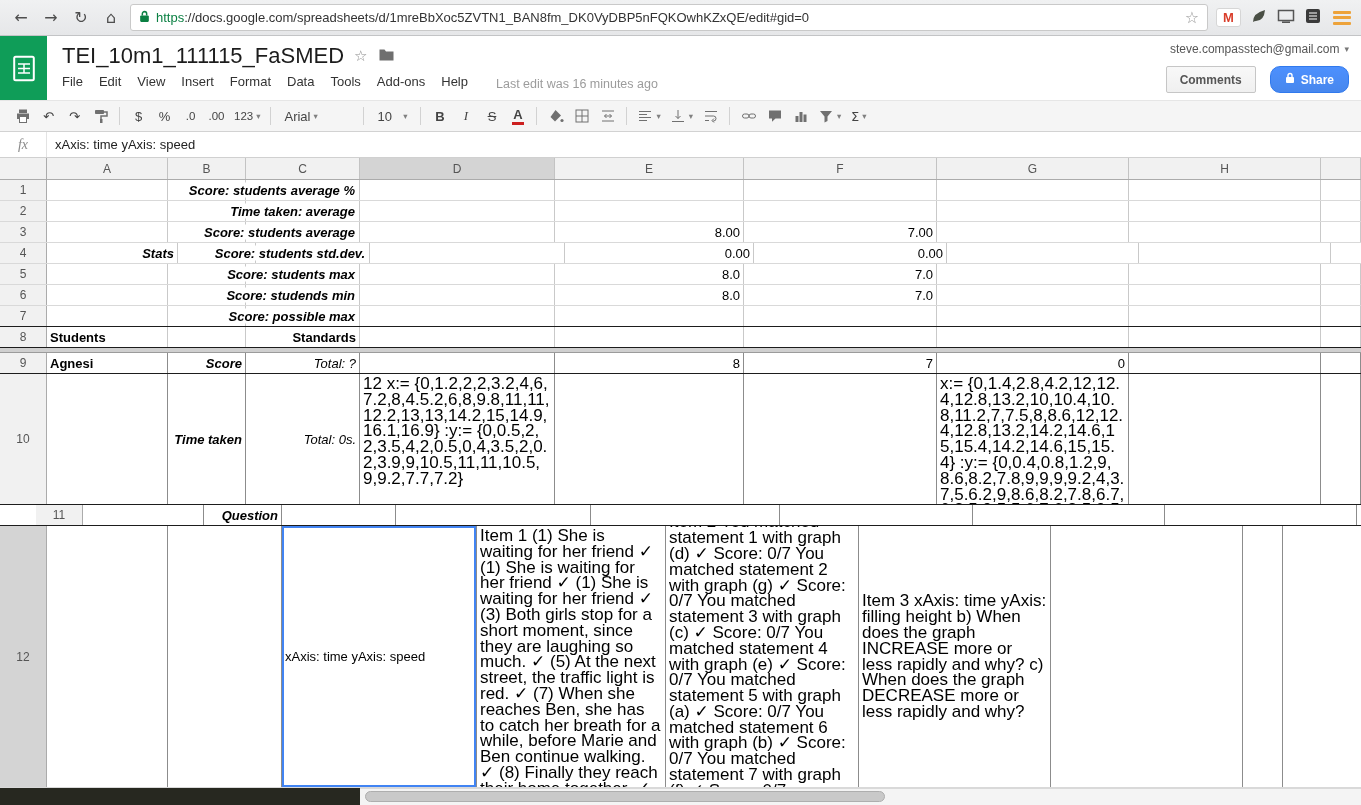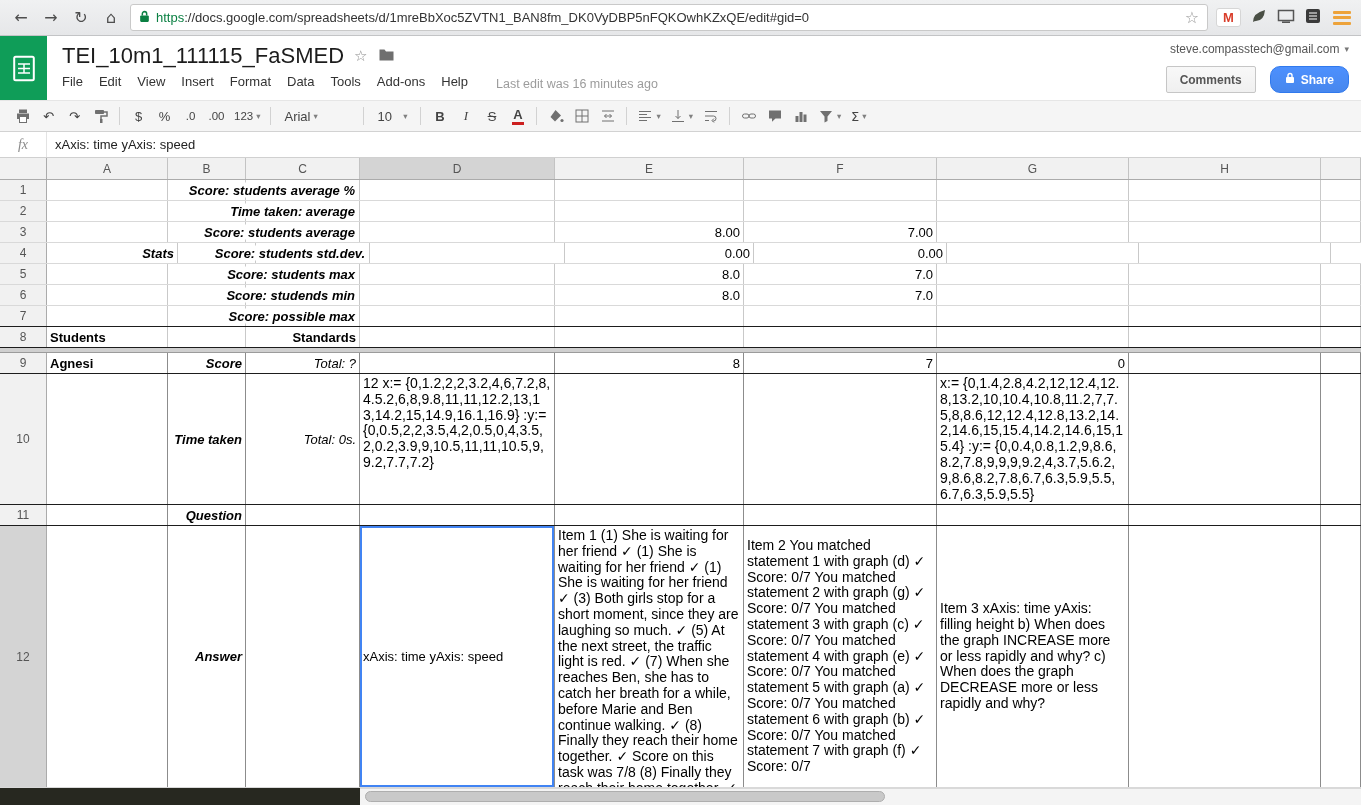--- a/index.html
+++ b/index.html
@@ -114,21 +114,21 @@
   .g-rowhdr.sel { background:#d4d4d4; }
   .g-cell {
     flex:none; border-right:1px solid #c9c9c9; padding:0 3px;
     font-size:13px; color:#000; display:flex; align-items:center;
     overflow:hidden; white-space:nowrap;
   }
   .g-row.dk .g-cell { border-right-color:#8c8c8c; }
   .g-cell.b { font-weight:bold; }
   .g-cell.i { font-style:italic; }
   .g-cell.r { justify-content:flex-end; text-align:right; }
-  .g-cell.sm { font-size:14px; }
+  .g-cell.sm { font-size:17px; }
   .g-cell.wrap { white-space:normal; line-height:15.8px; }
   .g-cell.wrap span { display:block; width:100%; }
   .g-cell.ba span { word-break:break-all; }
   .g-cell.top { align-items:flex-start; padding-top:2px; }
   .g-cell.ovl { overflow:visible; position:relative; }
   .g-cell.ovl span {
     position:absolute; right:3px; top:50%; transform:translateY(-50%);
     white-space:nowrap; background:#fff; padding:0 1px;
   }
   .g-cell.selected { box-shadow:inset 0 0 0 2px #4184f3; position:relative; z-index:2; }
@@ -543,40 +543,37 @@
         <span>12 x:= {0,1.2,2,2,3.2,4,6,7.2,8,4.5.2,6,8,9.8,11,11,12.2,13,13,14.2,15,14.9,16.1,16.9} :y:= {0,0.5,2,2,3.5,4,2,0.5,0,4,3.5,2,0.2,3.9,9,10.5,11,11,10.5,9,9.2,7.7,7.2}</span>
       </div>
       <div class="g-cell" style="width: 189px;"></div>
       <div class="g-cell" style="width: 193px;"></div>
       <div class="g-cell sm wrap ba top" style="width: 192px;">
         <span>x:= {0,1.4,2.8,4.2,12,12.4,12.8,13.2,10,10.4,10.8,11.2,7,7.5,8,8.6,12,12.4,12.8,13.2,14.2,14.6,15,15.4,14.2,14.6,15,15.4} :y:= {0,0.4,0.8,1.2,9,8.6,8.2,7.8,9,9,9,9.2,4,3.7,5.6.2,9,8.6,8.2,7.8,6.7,6.3,5.9,5.5,6.7,6.3,5.9,5.5}</span>
       </div>
       <div class="g-cell" style="width: 192px;"></div>
       <div class="g-cell" style="width: 40px;"></div>
     </div>
-    <div class="g-row dk db" style="height: 21px;">
+    <div class="g-row dk db" style="height: 21px; padding-left: 36px;">
       <div class="g-rowhdr">11</div>
       <div class="g-cell" style="width: 121px;"></div>
       <div class="g-cell b i r" style="width: 78px;">
         <span>Question</span>
       </div>
       <div class="g-cell" style="width: 114px;"></div>
       <div class="g-cell" style="width: 195px;"></div>
       <div class="g-cell" style="width: 189px;"></div>
       <div class="g-cell" style="width: 193px;"></div>
       <div class="g-cell" style="width: 192px;"></div>
       <div class="g-cell" style="width: 192px;"></div>
       <div class="g-cell" style="width: 40px;"></div>
     </div>
     <div class="g-row dk" style="height: 262px;">
       <div class="g-rowhdr sel">12</div>
       <div class="g-cell" style="width: 121px;"></div>
-      <div class="g-cell b i r" style="width: 78px;">
-        <span>Answer</span>
-      </div>
       <div class="g-cell" style="width: 114px;"></div>
       <div class="g-cell selected" style="width: 195px;">
         <span>xAxis: time  yAxis: speed</span>
       </div>
       <div class="g-cell sm wrap top" style="width: 189px;">
         <span>Item 1 (1) She is waiting for her friend  ✓ (1) She is waiting for her friend  ✓ (1) She is waiting for her friend  ✓ (3) Both girls stop for a short moment, since they are laughing so much.  ✓ (5) At the next street, the traffic light is red.  ✓ (7) When she reaches Ben, she has to catch her breath for a while, before Marie and Ben continue walking.  ✓ (8) Finally they reach their home together.  ✓ Score on this task was 7/8 (8) Finally they reach their home together.  ✓ Score on this task</span>
       </div>
       <div class="g-cell sm wrap" style="width: 193px;">
         <span>Item 2 You matched statement 1 with graph (d) ✓ Score: 0/7 You matched statement 2 with graph (g) ✓ Score: 0/7 You matched statement 3 with graph (c) ✓ Score: 0/7 You matched statement 4 with graph (e) ✓ Score: 0/7 You matched statement 5 with graph (a) ✓ Score: 0/7 You matched statement 6 with graph (b) ✓ Score: 0/7 You matched statement 7 with graph (f) ✓ Score: 0/7</span>
       </div>

